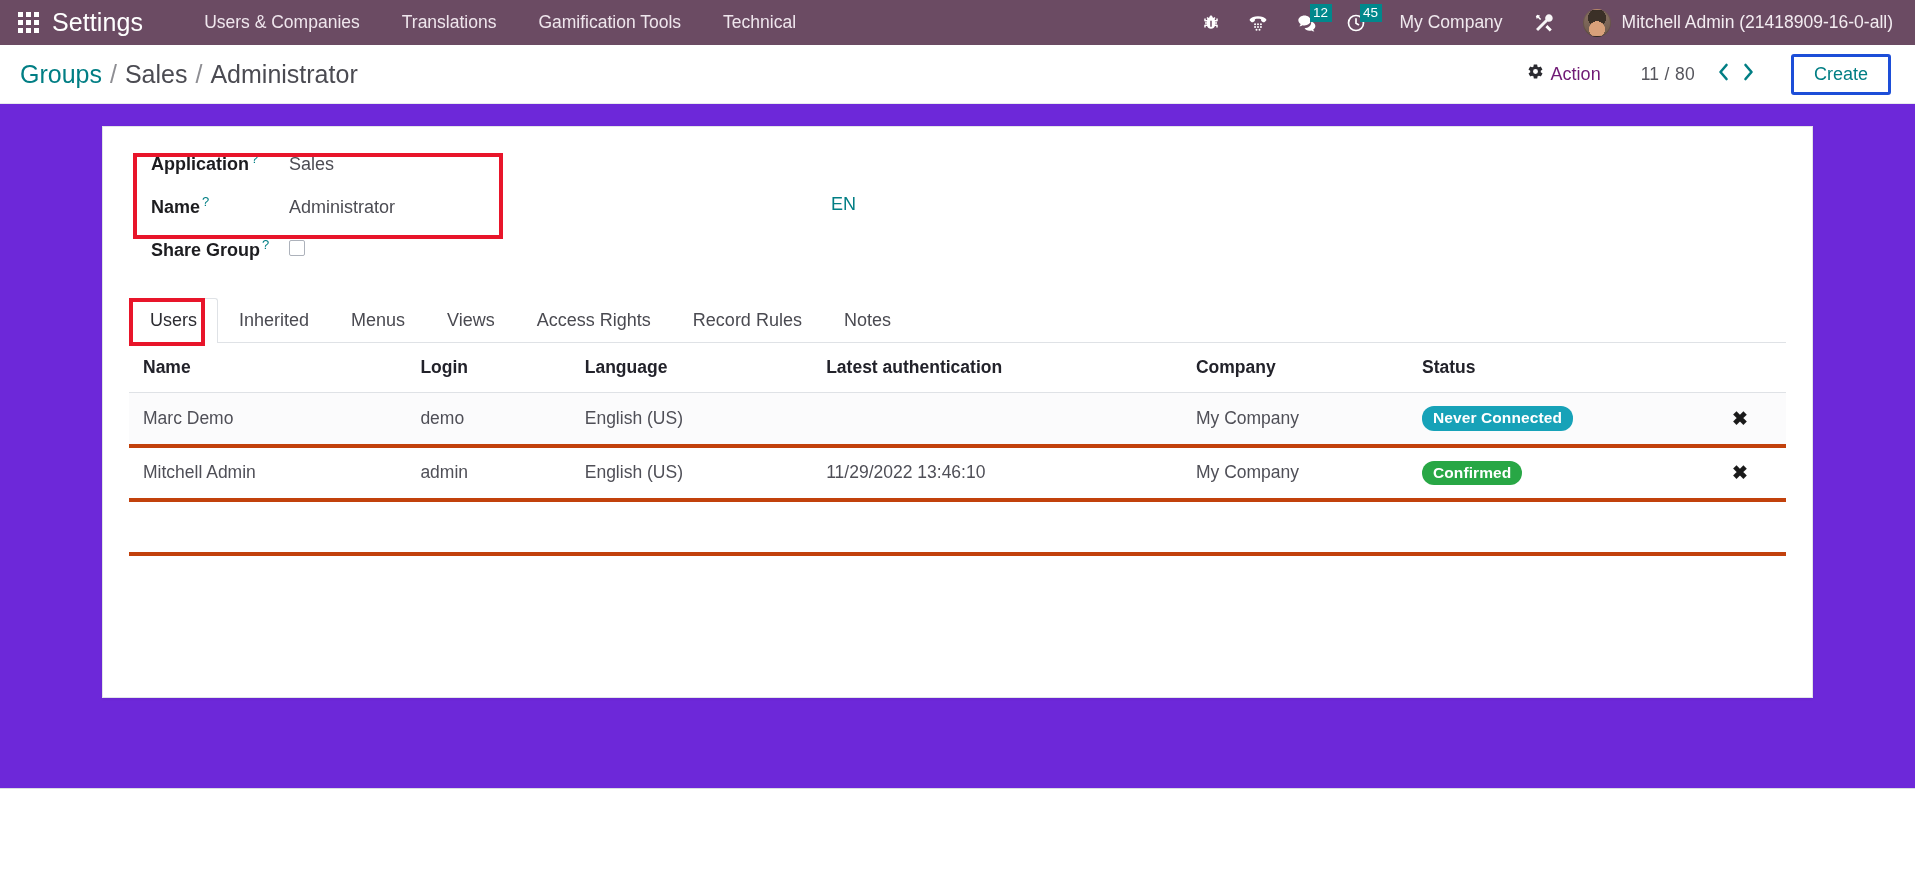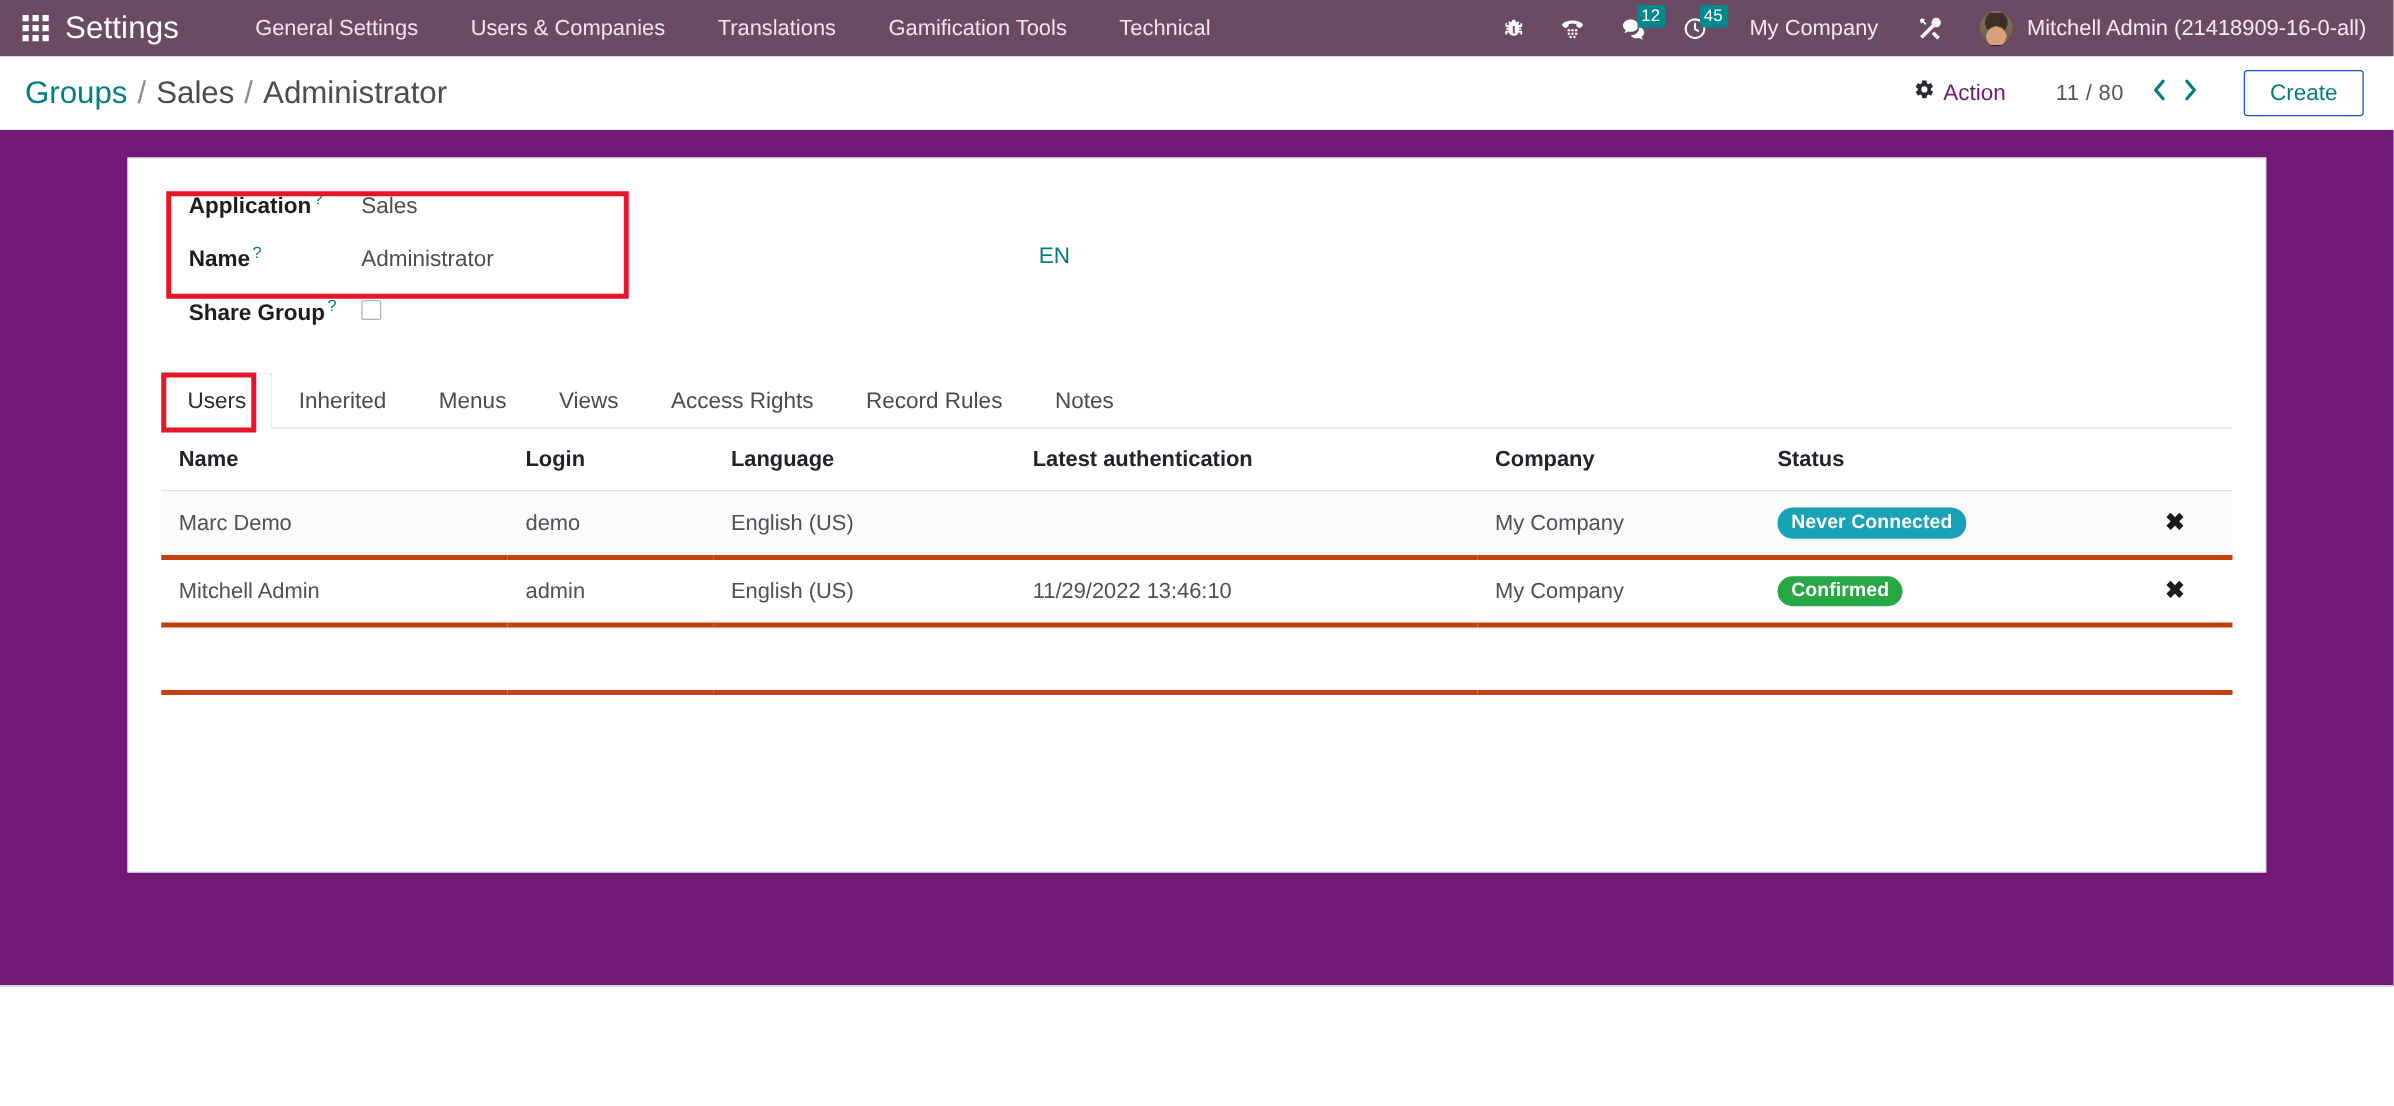--- a/index.html
+++ b/index.html
@@ -140,33 +140,33 @@
     color: #017e84;
     font-size: 22px;
     font-weight: 700;
     padding: 0 6px;
     cursor: pointer;
     line-height: 1;
     user-select: none;
   }
   .create-btn {
     margin-left: 30px;
-    border: 1px solid #1d4ed8;
+    border: 3px solid #1d4ed8;
     color: #017e84;
     background: #ffffff;
     font-size: 18px;
     padding: 7px 20px;
     border-radius: 3px;
     cursor: pointer;
     font-family: "Liberation Sans", sans-serif;
   }
 
   
   .app-area {
-    background: #701a75;
+    background: #6d28d9;
     height: 685px;
     padding: 22px 0 0 0;
     border-bottom: 1px solid #d9dce1;
     position: relative;
   }
   .sheet {
     width: 1711px;
     margin: 0 auto;
     background: #ffffff;
     border: 1px solid #e2e4e8;
@@ -312,21 +312,20 @@
       <i></i>
       <i></i>
       <i></i>
       <i></i>
       <i></i>
       <i></i>
       <i></i>
   </div>
   <div class="brand">Settings</div>
 
-  <div class="menu-item">General Settings</div>
   <div class="menu-item">Users &amp; Companies</div>
   <div class="menu-item">Translations</div>
   <div class="menu-item">Gamification Tools</div>
   <div class="menu-item">Technical</div>
 
   <div class="nav-right">
     <div class="nav-icon">
       <svg width="18" height="18" viewBox="0 0 24 24" fill="#ffffff" aria-hidden="true">
         <path d="M12 2c-1.1 0-2 .9-2 2v.3c-.5.2-.9.5-1.3.9L7.4 4 6 5.4l1.2 1.2C7 7 6.8 7.5 6.7 8H5V6H3v3c0 .6.4 1 1 1h2.5c0 .3 0 .7.1 1H4v2h2.6c-.1.3-.1.7-.1 1H4c-.6 0-1 .4-1 1v3h2v-2h1.7c.7 2 2.6 3.5 5.3 3.5s4.6-1.5 5.3-3.5H19v2h2v-3c0-.6-.4-1-1-1h-2.5c0-.3 0-.7-.1-1H20v-2h-2.6c.1-.3.1-.7.1-1H20c.6 0 1-.4 1-1V6h-2v2h-1.7c-.1-.5-.3-1-.5-1.4L18 5.4 16.6 4l-1.3 1.2c-.4-.4-.8-.7-1.3-.9V4c0-1.1-.9-2-2-2zm-1 7h2v8h-2V9z"></path>
       </svg>

